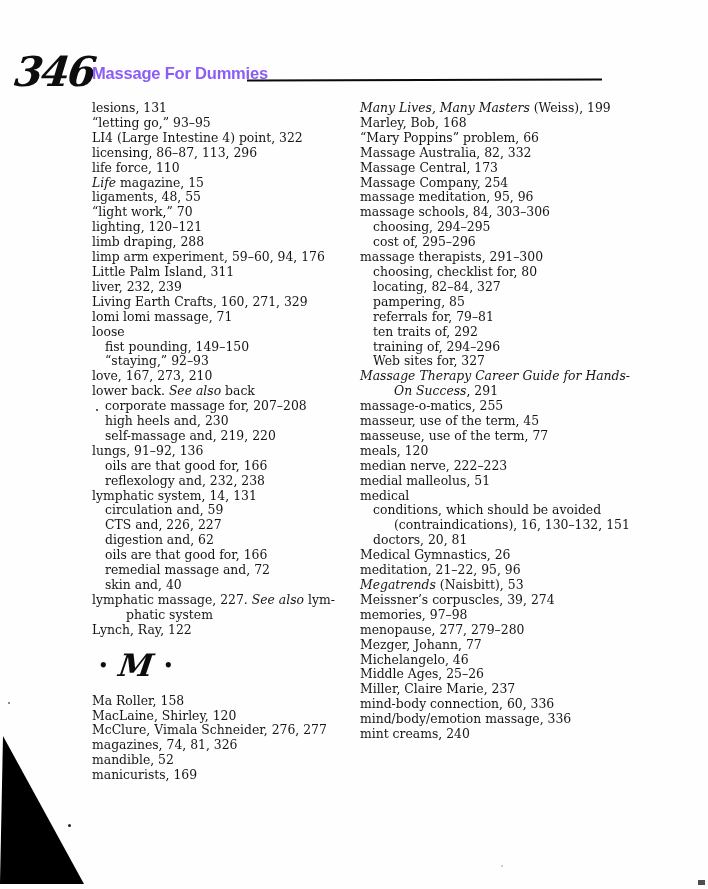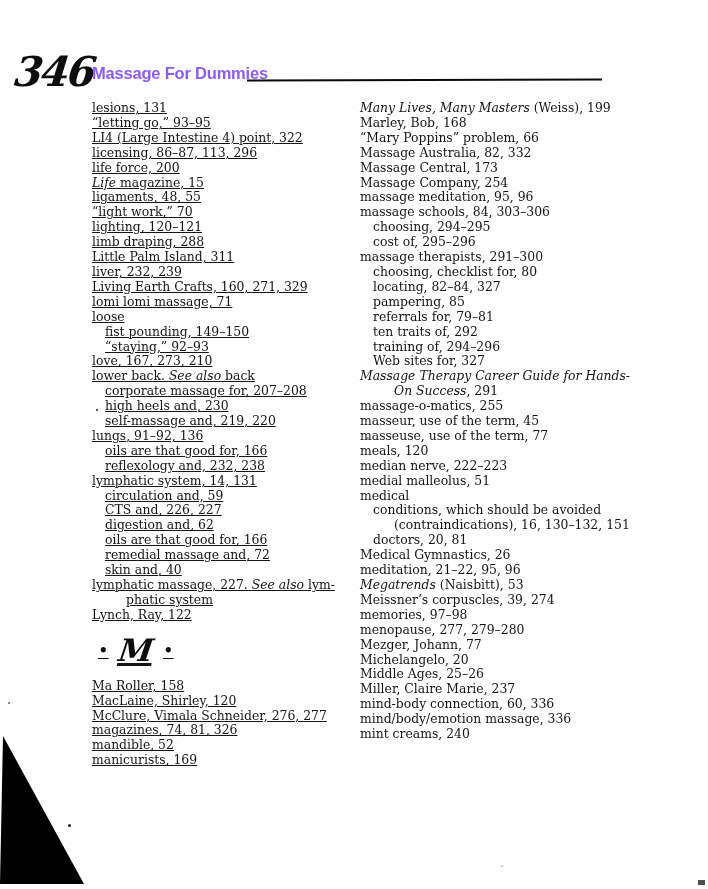--- a/index.html
+++ b/index.html
@@ -17,21 +17,21 @@
   .booktitle {
     position:absolute; left:92px; top:64px;
     font-family:"Liberation Sans", sans-serif; font-weight:bold;
     font-size:16.5px; letter-spacing:-0.2px; color:#8b5cf6;
   }
   .rule { position:absolute; left:247px; top:79px; width:355px; height:2px;
     background:#0a0a0a; transform:rotate(-0.15deg); }
 
   
   .col { position:absolute; top:101px; }
-  .col-left  { left:92px;  width:266px;text-decoration:underline; }
+  .col-left  { left:92px;  width:266px; }
   .col-right { left:360px; width:340px; }
   .entry { font-size:12.4px; line-height:14.9px; white-space:nowrap; }
   .ind1 { padding-left:13px; }
   .ind2 { padding-left:34px; }
   .it { font-style:italic; }
 
   
   .mhead { height:56px; display:flex; align-items:center; padding-left:6px; }
   .dot { font-size:18px; line-height:1; color:#0d0d0d; }
   .letter {
@@ -62,26 +62,27 @@
     <span class="pagenum">346</span>
     <span class="booktitle">Massage For Dummies</span>
     <div class="rule"></div>
   </div>
 
   <div class="col col-left">
       <div class="entry"><span>lesions, 131</span></div>
       <div class="entry"><span>“letting go,” 93–95</span></div>
       <div class="entry"><span>LI4 (Large Intestine 4) point, 322</span></div>
       <div class="entry"><span>licensing, 86–87, 113, 296</span></div>
-      <div class="entry"><span>life force, 200</span></div>
+      <div class="entry"><span>life force, 110</span></div>
       <div class="entry"><span class="it">Life</span><span> magazine, 15</span></div>
       <div class="entry"><span>ligaments, 48, 55</span></div>
       <div class="entry"><span>“light work,” 70</span></div>
       <div class="entry"><span>lighting, 120–121</span></div>
       <div class="entry"><span>limb draping, 288</span></div>
+      <div class="entry"><span>limp arm experiment, 59–60, 94, 176</span></div>
       <div class="entry"><span>Little Palm Island, 311</span></div>
       <div class="entry"><span>liver, 232, 239</span></div>
       <div class="entry"><span>Living Earth Crafts, 160, 271, 329</span></div>
       <div class="entry"><span>lomi lomi massage, 71</span></div>
       <div class="entry"><span>loose</span></div>
       <div class="entry ind1"><span>fist pounding, 149–150</span></div>
       <div class="entry ind1"><span>“staying,” 92–93</span></div>
       <div class="entry"><span>love, 167, 273, 210</span></div>
       <div class="entry"><span>lower back. </span><span class="it">See also</span><span> back</span></div>
       <div class="entry ind1"><span>corporate massage for, 207–208</span></div>
@@ -143,21 +144,21 @@
       <div class="entry ind1"><span>conditions, which should be avoided</span></div>
       <div class="entry ind2"><span>(contraindications), 16, 130–132, 151</span></div>
       <div class="entry ind1"><span>doctors, 20, 81</span></div>
       <div class="entry"><span>Medical Gymnastics, 26</span></div>
       <div class="entry"><span>meditation, 21–22, 95, 96</span></div>
       <div class="entry"><span class="it">Megatrends</span><span> (Naisbitt), 53</span></div>
       <div class="entry"><span>Meissner’s corpuscles, 39, 274</span></div>
       <div class="entry"><span>memories, 97–98</span></div>
       <div class="entry"><span>menopause, 277, 279–280</span></div>
       <div class="entry"><span>Mezger, Johann, 77</span></div>
-      <div class="entry"><span>Michelangelo, 20</span></div>
+      <div class="entry"><span>Michelangelo, 46</span></div>
       <div class="entry"><span>Middle Ages, 25–26</span></div>
       <div class="entry"><span>Miller, Claire Marie, 237</span></div>
       <div class="entry"><span>mind-body connection, 60, 336</span></div>
       <div class="entry"><span>mind/body/emotion massage, 336</span></div>
       <div class="entry"><span>mint creams, 240</span></div>
     </div>
 
   <div class="triangle"></div>
   <div class="speck s1"></div>
   <div class="speck s2"></div>

